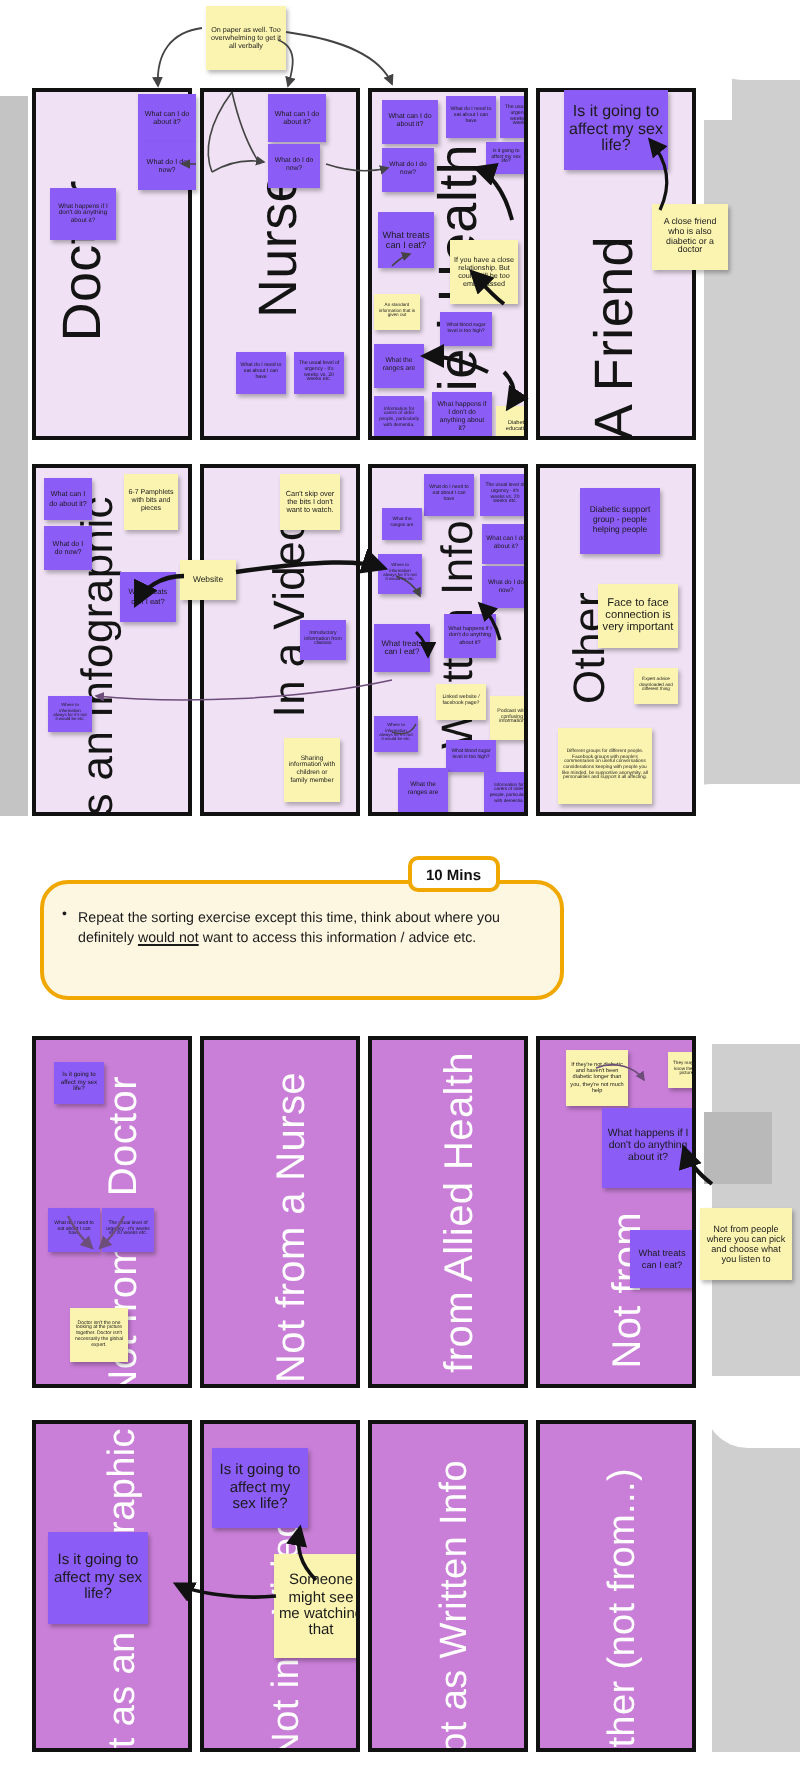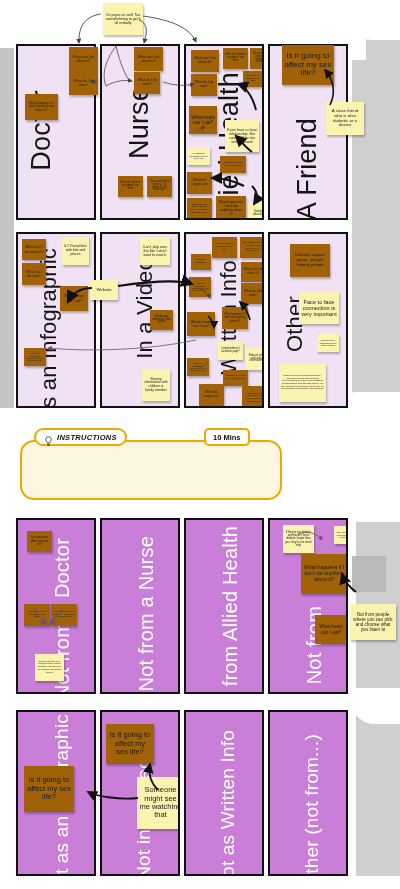--- a/index.html
+++ b/index.html
@@ -52,21 +52,21 @@
     position:absolute;
     box-sizing:border-box;
     padding:2px 2px;
     text-align:center;
     line-height:1.12;
     color:#1b1b1b;
     overflow:hidden;
     box-shadow:1px 1.5px 2px rgba(0,0,0,.28);
     display:flex;align-items:center;justify-content:center;
   }
-  .note.w{background:#a16207;}
+  .note.w{background:#8b5cf6;}
   .note.y{background:#fbf4b0;}
   .note.blur{color:rgba(40,40,40,.55);}
 
   
   .arrows{position:absolute;left:0;top:0;width:400px;height:889px;pointer-events:none;}
 
   
   #instructions{
     position:absolute;left:20px;top:440px;width:262px;height:60px;
     background:#fdf6e0;border:2px solid #f0a800;border-radius:14px;
@@ -186,35 +186,26 @@
 
   <div class="col lilac" style="left:268px;top:232px;width:80px;height:176px;">
     <div class="col-title" style="left:14px;top:62px;font-size:22px;">Other</div>
     <div class="note w" style="left:20px;top:10px;width:40px;height:33px;font-size:4.2px;">Diabetic support group - people helping people</div>
     <div class="note y" style="left:29px;top:58px;width:40px;height:32px;font-size:5.6px;">Face to face connection is very important</div>
     <div class="note y" style="left:47px;top:100px;width:22px;height:18px;font-size:2.3px;">Expert advice downloaded and different thing</div>
     <div class="note y" style="left:9px;top:130px;width:47px;height:38px;font-size:2.4px;">Different groups for different people. Facebook groups with people's commentaries on useful conversations considerations keeping with people you like minded, be supportive anonymity, all personalities and support it all affecting.</div>
   </div>
 
   <div id="instructions">
-    <div class="instr-tab">
-      <span class="bulb">
-        <svg viewBox="0 0 16 20" width="9" height="11">
-          <path d="M8 1.5c-3 0-5 2.2-5 5 0 2 1.1 3 1.9 4 .5.6.6 1.2.6 1.9h5c0-.7.1-1.3.6-1.9.8-1 1.9-2 1.9-4 0-2.8-2-5-5-5z" fill="none" stroke="#111" stroke-width="1.3"></path>
-          <line x1="5.6" y1="15" x2="10.4" y2="15" stroke="#111" stroke-width="1.3"></line>
-          <line x1="6.4" y1="17.5" x2="9.6" y2="17.5" stroke="#111" stroke-width="1.3"></line>
-        </svg>
-      </span>
-      <span class="lbl">INSTRUCTIONS</span>
-    </div>
     <div class="time-tab">
       <span class="lbl">10 Mins</span>
     </div>
     <div class="instr-body">
       <ul>
+        <li><span>Repeat the sorting exercise except this time, think about where you definitely <span class="u">would not</span> want to access this information / advice etc.</span></li>
       </ul>
     </div>
   </div>
 
   <div class="col purple" style="left:16px;top:518px;width:80px;height:176px;">
     <div class="col-title" style="left:34px;top:18px;font-size:20px;">Not from a Doctor</div>
     <div class="note w" style="left:9px;top:11px;width:25px;height:21px;font-size:3.1px;">Is it going to affect my sex life?</div>
     <div class="note w" style="left:6px;top:84px;width:26px;height:22px;font-size:2.5px;">What do I need to eat about I can have</div>
     <div class="note w" style="left:33px;top:84px;width:26px;height:22px;font-size:2.5px;">The usual level of urgency - it's weeks vs. 20 weeks etc.</div>
     <div class="note y" style="left:17px;top:134px;width:29px;height:27px;font-size:2.5px;">Doctor isn't the one looking at the picture together. Doctor isn't necessarily the global expert.</div>

